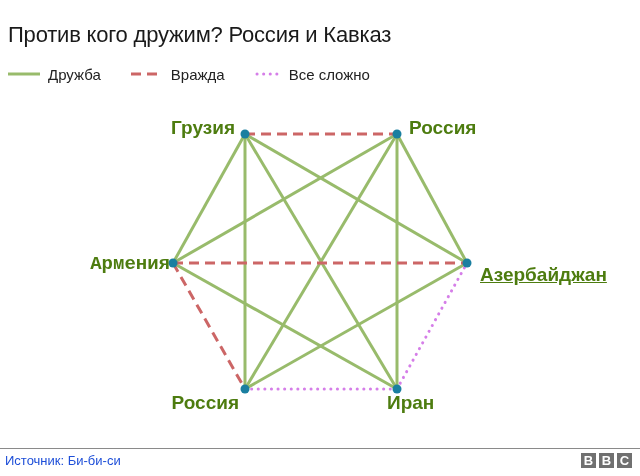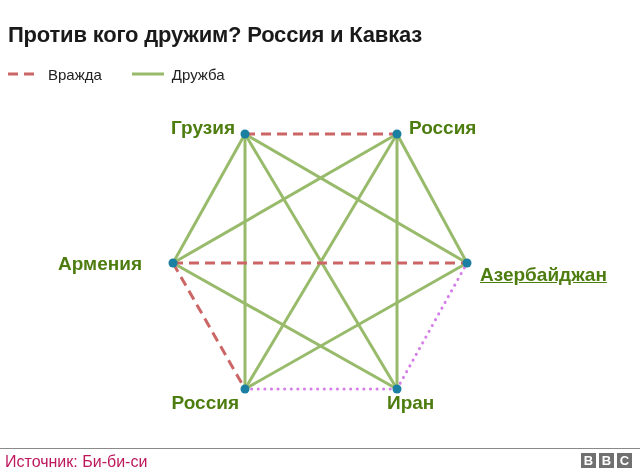--- a/index.html
+++ b/index.html
@@ -1,44 +1,50 @@
 <!DOCTYPE html>
 <html><head>
 <meta charset="utf-8">
 <style>
   html, body { margin:0; padding:0; background:#ffffff; }
   body { width:640px; height:476px; position:relative; overflow:hidden; font-family:"Liberation Sans", sans-serif; color:#222; }
-  .title { position:absolute; left:8px; top:22px; font-size:22px; font-weight:bold; color:#1a1a1a; letter-spacing:-0.2px; }
+  .title { position:absolute; left:8px; top:22px; font-size:22px; font-weight:normal; color:#1a1a1a; letter-spacing:-0.2px; }
   .legend { position:absolute; left:8px; top:64px; height:20px; display:flex; align-items:center; font-size:15px; color:#222; }
   .legend-item { display:flex; align-items:center; margin-right:30px; }
   .legend-item svg { margin-right:8px; }
   #graph { position:absolute; left:0; top:0; }
   .node-label { position:absolute; font-size:19px; font-weight:bold; color:#4d7c0f; white-space:nowrap; }
   .footer-line { position:absolute; left:0; top:448px; width:640px; height:1px; background:#8a8a8a; }
-  .source { position:absolute; left:5px; top:453px; font-size:16px; color:#be185d; }
+  .source { position:absolute; left:5px; top:453px; font-size:13px; color:#1d4ed8; }
   .bbc { position:absolute; right:8px; top:453px; display:flex; }
   .bbc span { width:15px; height:15px; background:#707070; color:#fff; font-size:13px; font-weight:bold; line-height:15px; text-align:center; margin-left:3px; font-family:"Liberation Sans", sans-serif; }
 </style>
 </head>
 <body>
 
 <div class="title">Против кого дружим? Россия и Кавказ</div>
 
 <div class="legend">
   <div class="legend-item">
     <svg width="32" height="6">
+        <line x1="0" y1="3" x2="32" y2="3" stroke="#98bb6b" stroke-width="3"></line>
+      </svg>
+    <span>Дружба</span>
+  </div>
+  <div class="legend-item">
+    <svg width="32" height="6">
         <line x1="0" y1="3" x2="32" y2="3" stroke="#cc6666" stroke-width="3" stroke-dasharray="10,6"></line>
       </svg>
     <span>Вражда</span>
   </div>
   <div class="legend-item">
-    <svg width="32" height="6">
-        <line x1="0" y1="3" x2="32" y2="3" stroke="#98bb6b" stroke-width="3"></line>
+    <svg width="26" height="6">
+        <line x1="2" y1="3" x2="26" y2="3" stroke="#d57ee8" stroke-width="3" stroke-linecap="round" stroke-dasharray="0.1,6.5"></line>
       </svg>
-    <span>Дружба</span>
+    <span>Все сложно</span>
   </div>
 </div>
 
 <svg id="graph" width="640" height="476">
     <line x1="245" y1="134" x2="173" y2="263" stroke="#98bb6b" stroke-width="3"></line>
     <line x1="245" y1="134" x2="467" y2="263" stroke="#98bb6b" stroke-width="3"></line>
     <line x1="245" y1="134" x2="245" y2="389" stroke="#98bb6b" stroke-width="3"></line>
     <line x1="245" y1="134" x2="397" y2="389" stroke="#98bb6b" stroke-width="3"></line>
     <line x1="397" y1="134" x2="173" y2="263" stroke="#98bb6b" stroke-width="3"></line>
     <line x1="397" y1="134" x2="467" y2="263" stroke="#98bb6b" stroke-width="3"></line>
@@ -54,21 +60,21 @@
     <circle cx="245" cy="134" r="4.5" fill="#1a7fa0"></circle>
     <circle cx="397" cy="134" r="4.5" fill="#1a7fa0"></circle>
     <circle cx="173" cy="263" r="4.5" fill="#1a7fa0"></circle>
     <circle cx="467" cy="263" r="4.5" fill="#1a7fa0"></circle>
     <circle cx="245" cy="389" r="4.5" fill="#1a7fa0"></circle>
     <circle cx="397" cy="389" r="4.5" fill="#1a7fa0"></circle>
   </svg>
 
 <div class="node-label" style="right:405px; top:117px;">Грузия</div>
 <div class="node-label" style="left:409px; top:117px;">Россия</div>
-<div class="node-label" style="right:498px; top:253px;">Армения</div>
+<div class="node-label" style="right:470px; top:253px;font-family:Liberation Mono, monospace;">Армения</div>
 <div class="node-label" style="left:480px; top:264px;text-decoration:underline;">Азербайджан</div>
 <div class="node-label" style="right:401px; top:392px;">Россия</div>
 <div class="node-label" style="left:387px; top:392px;">Иран</div>
 
 <div class="footer-line"></div>
 <div class="source">Источник: Би-би-си</div>
 <div class="bbc">
   <span>B</span>
   <span>B</span>
   <span>C</span>

